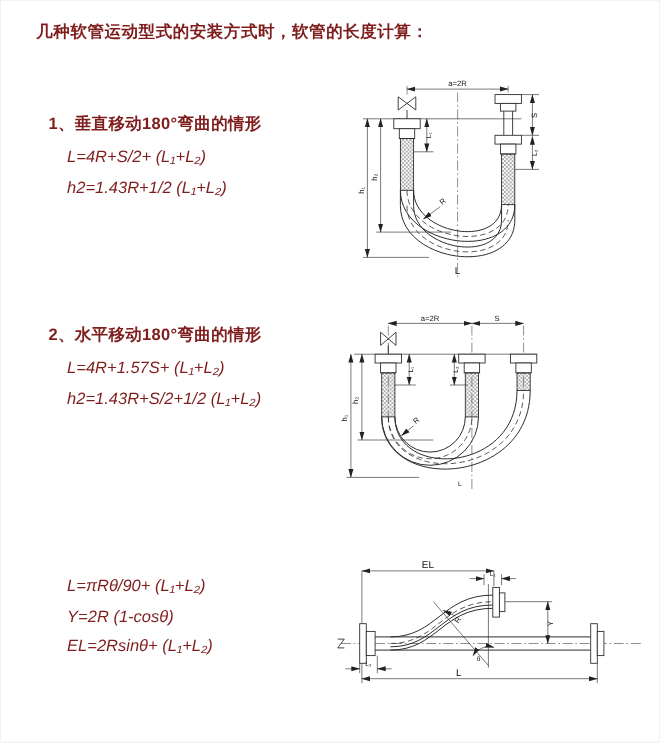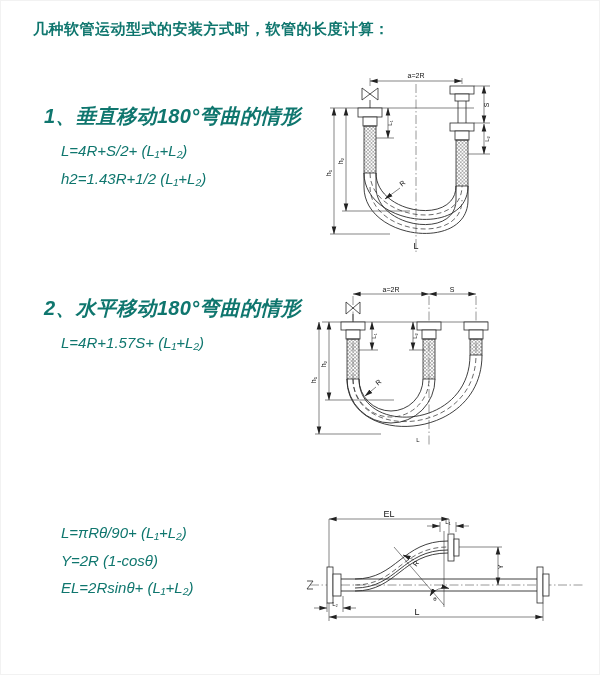--- a/index.html
+++ b/index.html
@@ -1,26 +1,26 @@
 <!DOCTYPE html>
 <html><head>
 <meta charset="utf-8">
 <style>
   html,body{margin:0;padding:0;background:#e9e9e9;}
   .page{
     position:relative;width:600px;height:675px;background:#ffffff;
-    font-family:"Liberation Sans", sans-serif;color:#0f766e;overflow:hidden;
+    font-family:"Liberation Sans", sans-serif;color:#7f1d1d;overflow:hidden;
     box-shadow:inset 0 0 0 1px #f2f2f2;
   }
   .title{
     position:absolute;left:33px;top:20px;font-size:15px;font-weight:700;
     letter-spacing:.5px;white-space:nowrap;
   }
   .sec{position:absolute;left:44px;width:275px;}
-  .sec-heading{font-size:20px;font-weight:700;letter-spacing:.3px;white-space:nowrap;font-style:italic;}
+  .sec-heading{font-size:15px;font-weight:700;letter-spacing:.3px;white-space:nowrap;}
   .formulas{margin:7px 0 0 17px;font-size:15px;line-height:27.5px;font-weight:400;white-space:nowrap;font-style:italic;}
   .sec1{top:103px;} .sec2{top:295px;} .sec3{top:512px;}
   .diag{position:absolute;}
   .d1{left:312px;top:66px;width:272px;height:192px;}
   .d2{left:306px;top:284px;width:284px;height:177px;}
   .d3{left:297px;top:505px;width:294px;height:142px;}
   svg{display:block;width:100%;height:100%;}
   .ln{stroke:#2a2a2a;stroke-width:.8;fill:none;}
   .tube{stroke:#2a2a2a;stroke-width:.9;fill:none;}
   .fit{stroke:#2a2a2a;stroke-width:.8;fill:#fff;}
@@ -132,20 +132,21 @@
 
         <text class="dt big" x="104" y="183" text-anchor="middle">L</text>
       </g>
     </svg>
   </div>
 
   <div class="sec sec2">
     <div class="sec-heading">2、水平移动180°弯曲的情形</div>
     <div class="formulas">
       <div>L=4R+1.57S+ (L₁+L₂)</div>
+      <div>h2=1.43R+S/2+1/2 (L₁+L₂)</div>
     </div>
   </div>
 
   <div class="diag d2">
     <svg viewBox="0 0 284 177">
       <g>
         <line class="cl" x1="47" y1="12" x2="47" y2="95"></line>
         <line class="cl" x1="123" y1="12" x2="123" y2="162"></line>
         <line class="cl" x1="170" y1="12" x2="170" y2="72"></line>
       </g>

